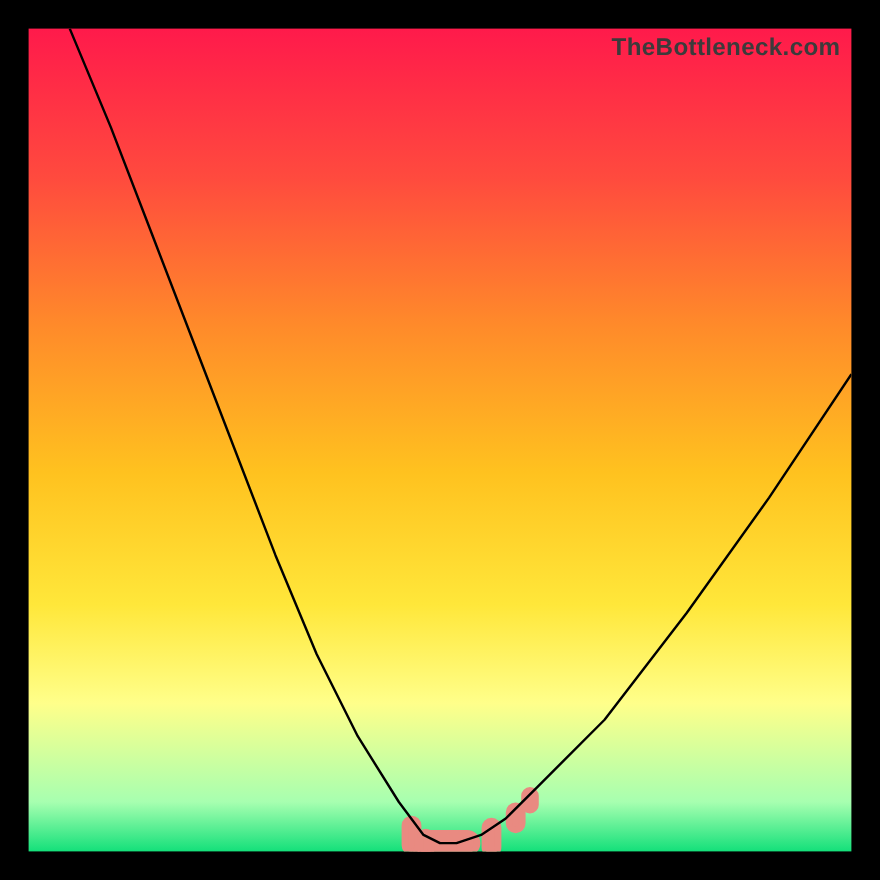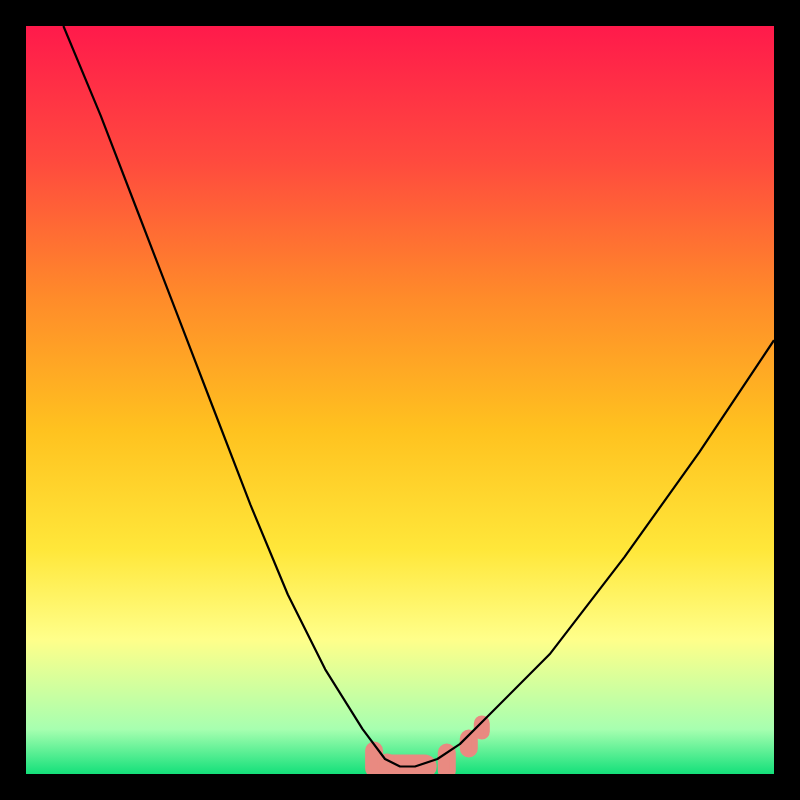--- a/index.html
+++ b/index.html
@@ -63,20 +63,21 @@
     stroke: #e98a81;
     stroke-width: 6;
     stroke-linecap: round;
   }
 </style>
 </head>
 <body>
 
 <div class="frame">
   <div class="plot">
+    <div class="attribution">TheBottleneck.com</div>
     <svg class="curve" viewBox="0 0 748 748">
       <g id="optimal-zone-g">
           <rect x="350.1" y="731.5" width="57.6" height="18" rx="9" class="blob"></rect>
           <rect x="342.1" y="718.5" width="12" height="30" rx="6.0" class="blob"></rect>
           <rect x="356.1" y="730.5" width="10" height="20" rx="5.0" class="blob"></rect>
           <rect x="414.8" y="720.5" width="12" height="30" rx="6.0" class="blob"></rect>
           <rect x="436.8" y="706.5" width="12" height="22" rx="6.0" class="blob"></rect>
           <rect x="450.8" y="692.5" width="10" height="18" rx="5.0" class="blob"></rect>
         </g>
       <path class="line" id="curve-path" d="M37.4 0.0 L74.8 89.8 L112.2 187.0 L149.6 284.2 L187.0 381.5 L224.4 478.7 L261.8 568.5 L299.2 643.3 L336.6 703.1 L359.0 733.0 L374.0 740.5 L389.0 740.5 L411.4 733.0 L433.8 718.1 L463.8 688.2 L523.6 628.3 L598.4 531.1 L673.2 426.4 L748.0 314.2"></path>

